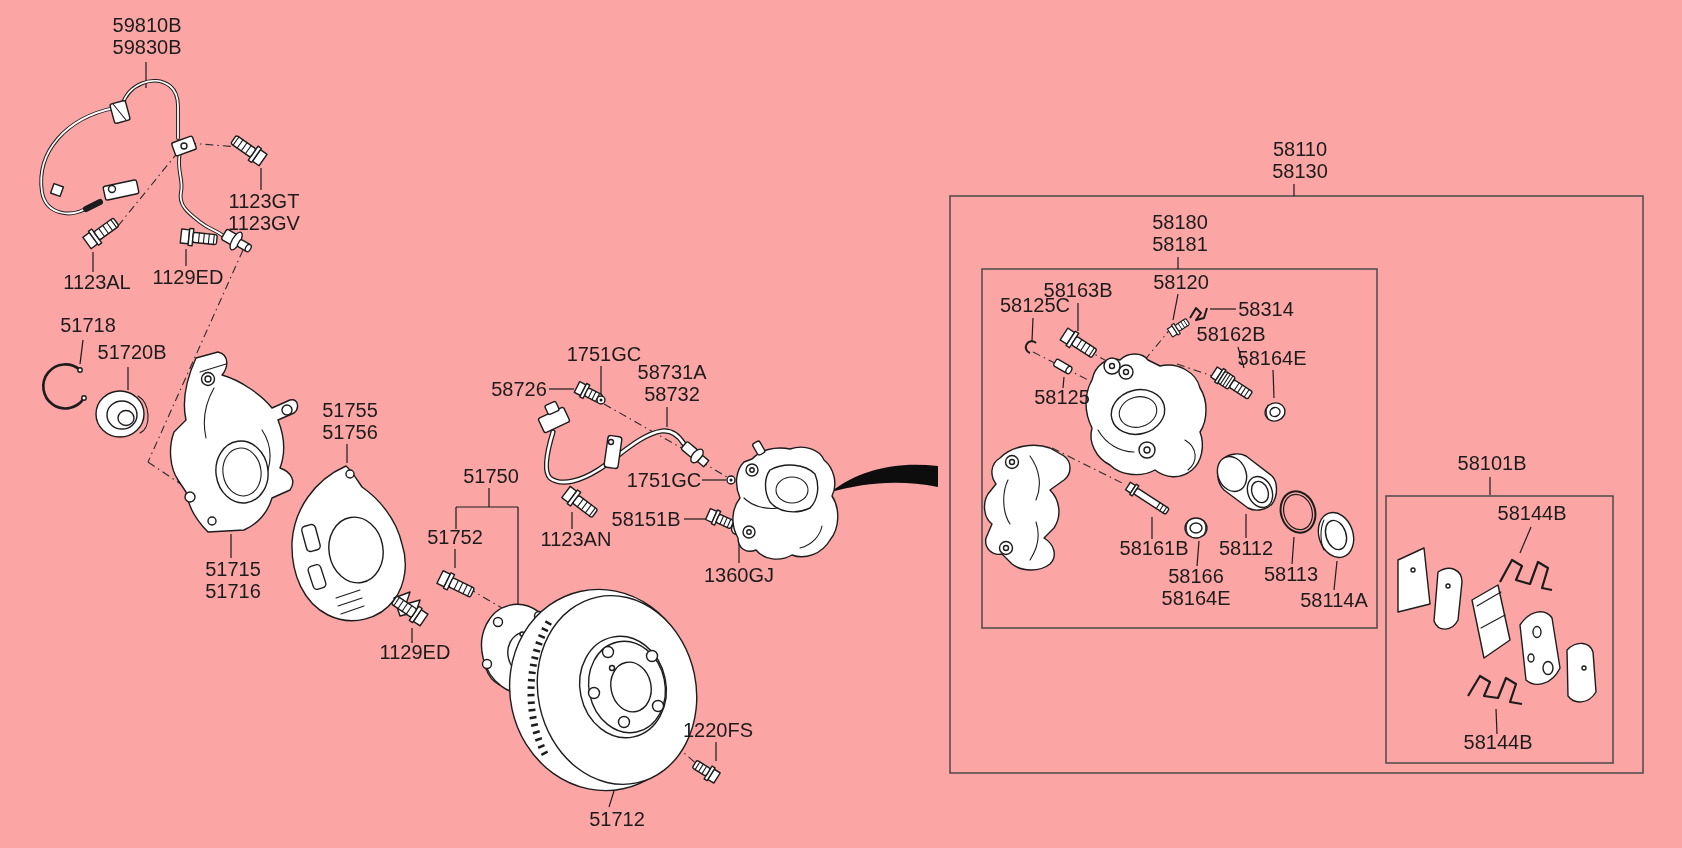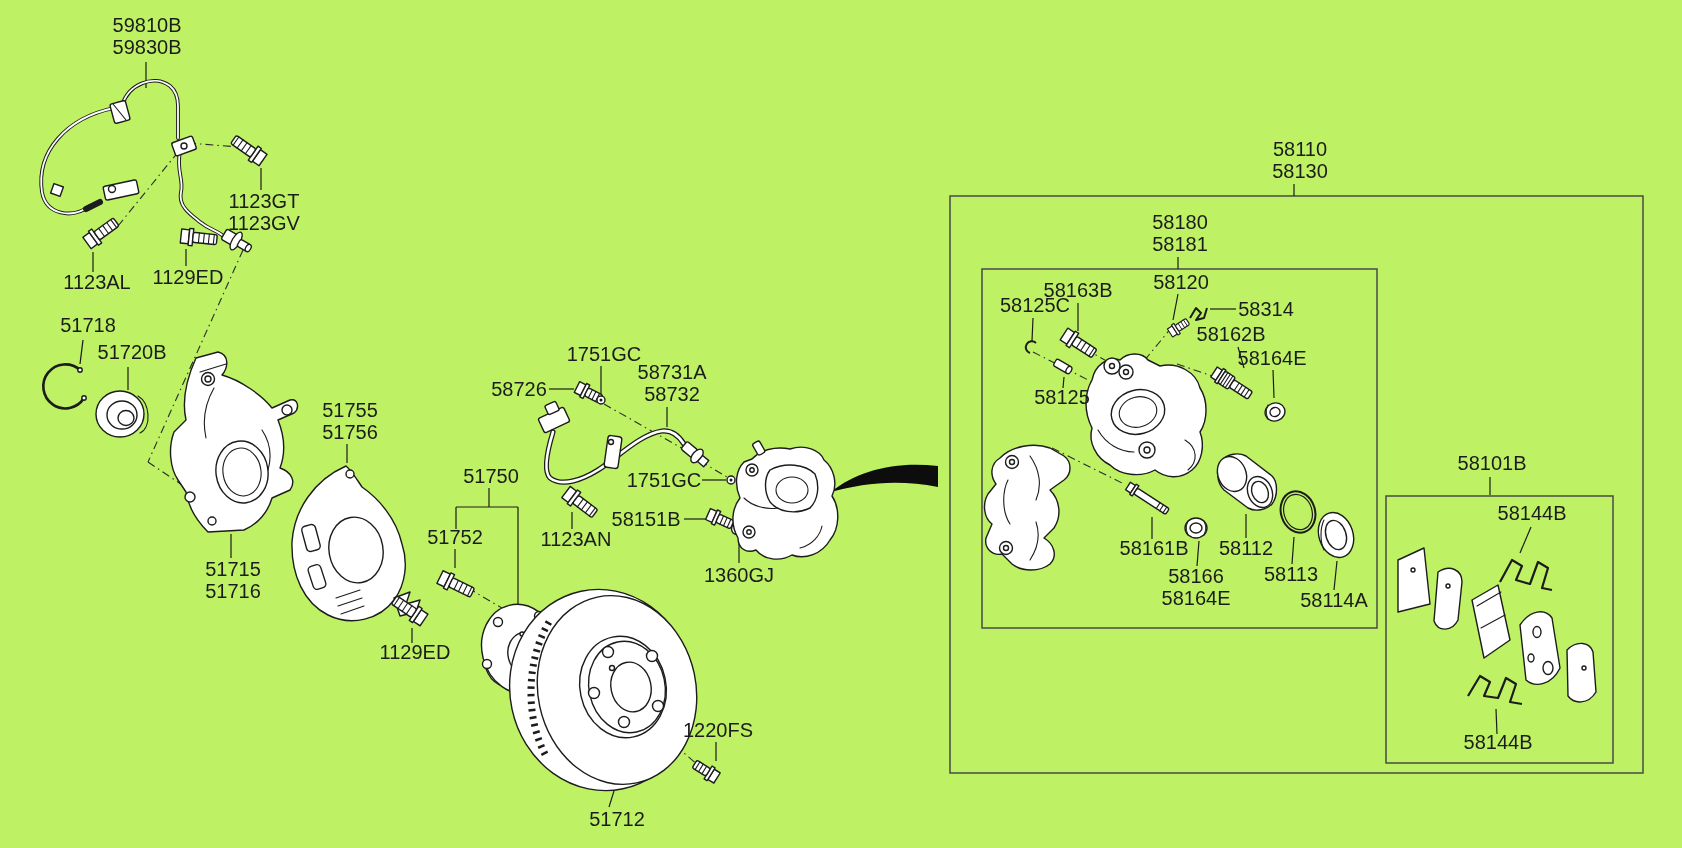--- a/index.html
+++ b/index.html
@@ -1,16 +1,16 @@
 <!DOCTYPE html>
 <html><head>
 <meta charset="utf-8">
 <style>
   html,body{margin:0;padding:0;background:#ffffff;}
-  .stage{position:relative;width:1682px;height:848px;background:#bef264;overflow:hidden;}
+  .stage{position:relative;width:1682px;height:848px;background:#fca5a5;overflow:hidden;}
   svg{display:block;}
   text{font-family:"Liberation Sans","DejaVu Sans",sans-serif;font-size:20px;fill:#1c1c1c;}
   .part{fill:#ffffff;stroke:#1c1c1c;stroke-width:1.4;stroke-linejoin:round;stroke-linecap:round;}
   .detail{fill:none;stroke:#1c1c1c;stroke-width:1.1;stroke-linejoin:round;stroke-linecap:round;}
   .wireO{fill:none;stroke:#1c1c1c;stroke-width:3.8;stroke-linecap:round;}
   .wireI{fill:none;stroke:#ffffff;stroke-width:1.8;stroke-linecap:round;}
   .hoseO{fill:none;stroke:#1c1c1c;stroke-width:5.2;stroke-linecap:round;}
   .hoseI{fill:none;stroke:#ffffff;stroke-width:2.6;stroke-linecap:round;}
   .ln{stroke:#1c1c1c;stroke-width:1.2;fill:none;}
   .dd{stroke:#2b2b2b;stroke-width:1.1;fill:none;stroke-dasharray:8 4 1.5 4;}

